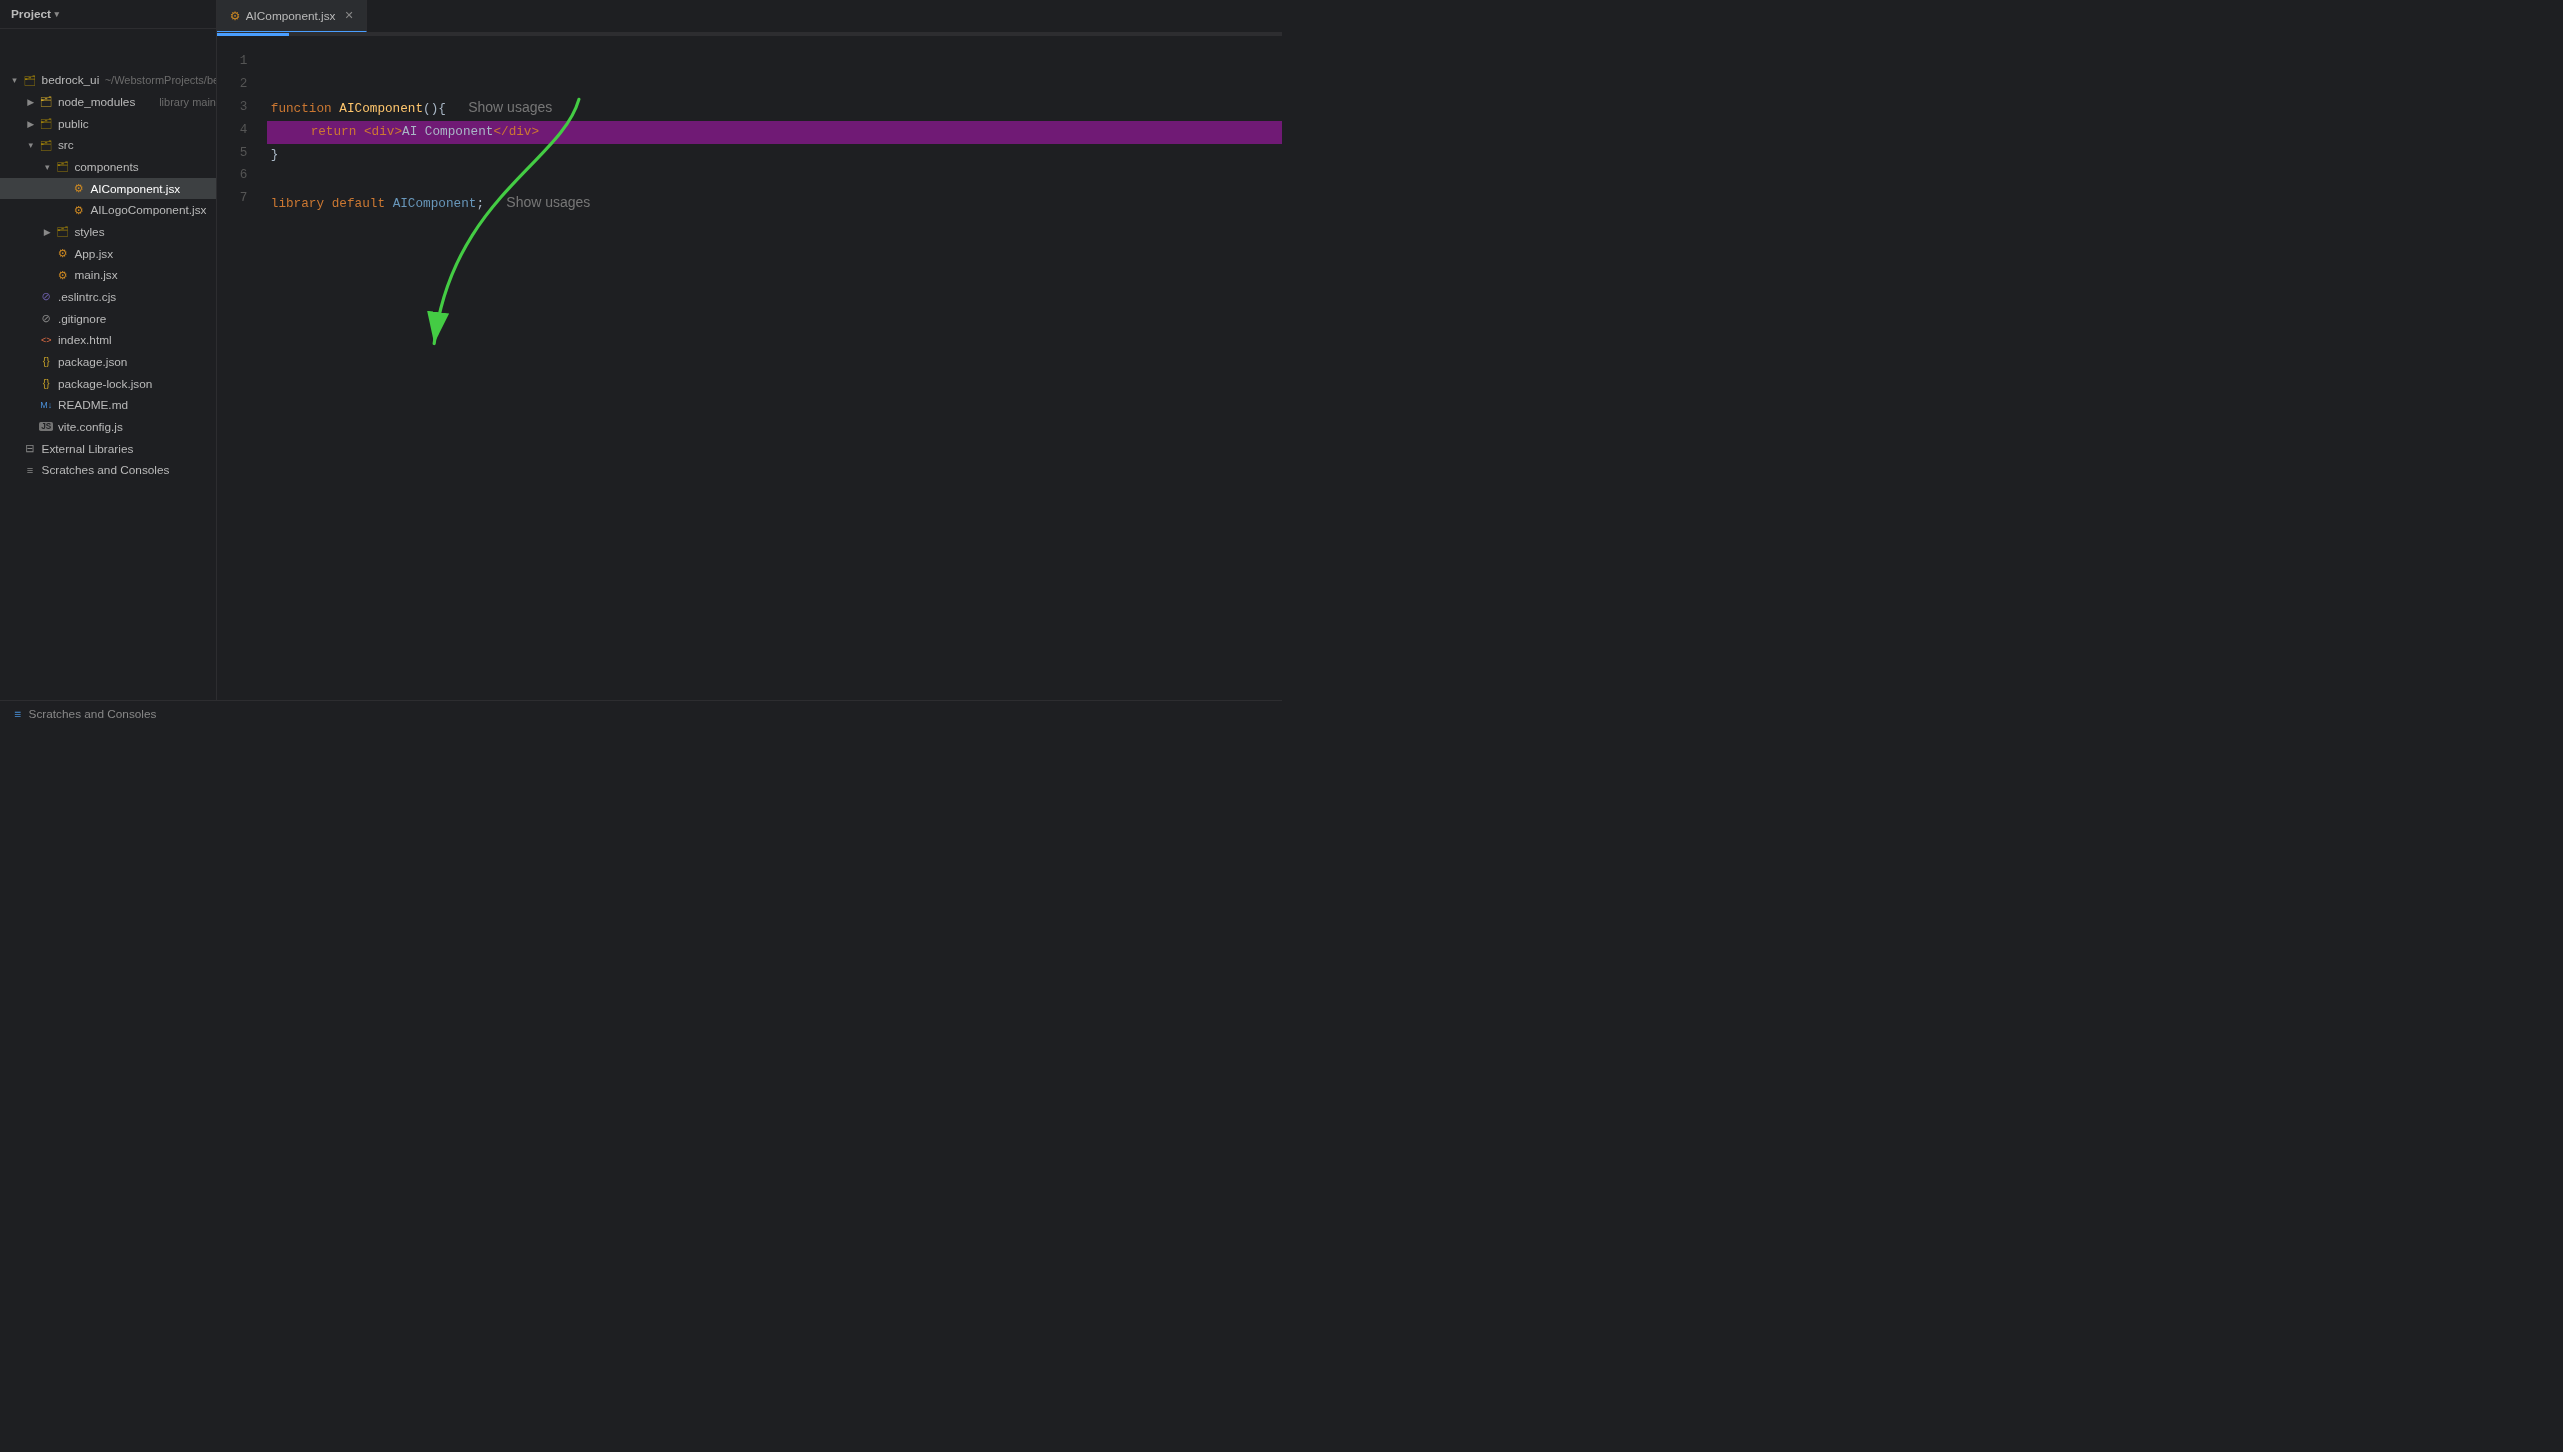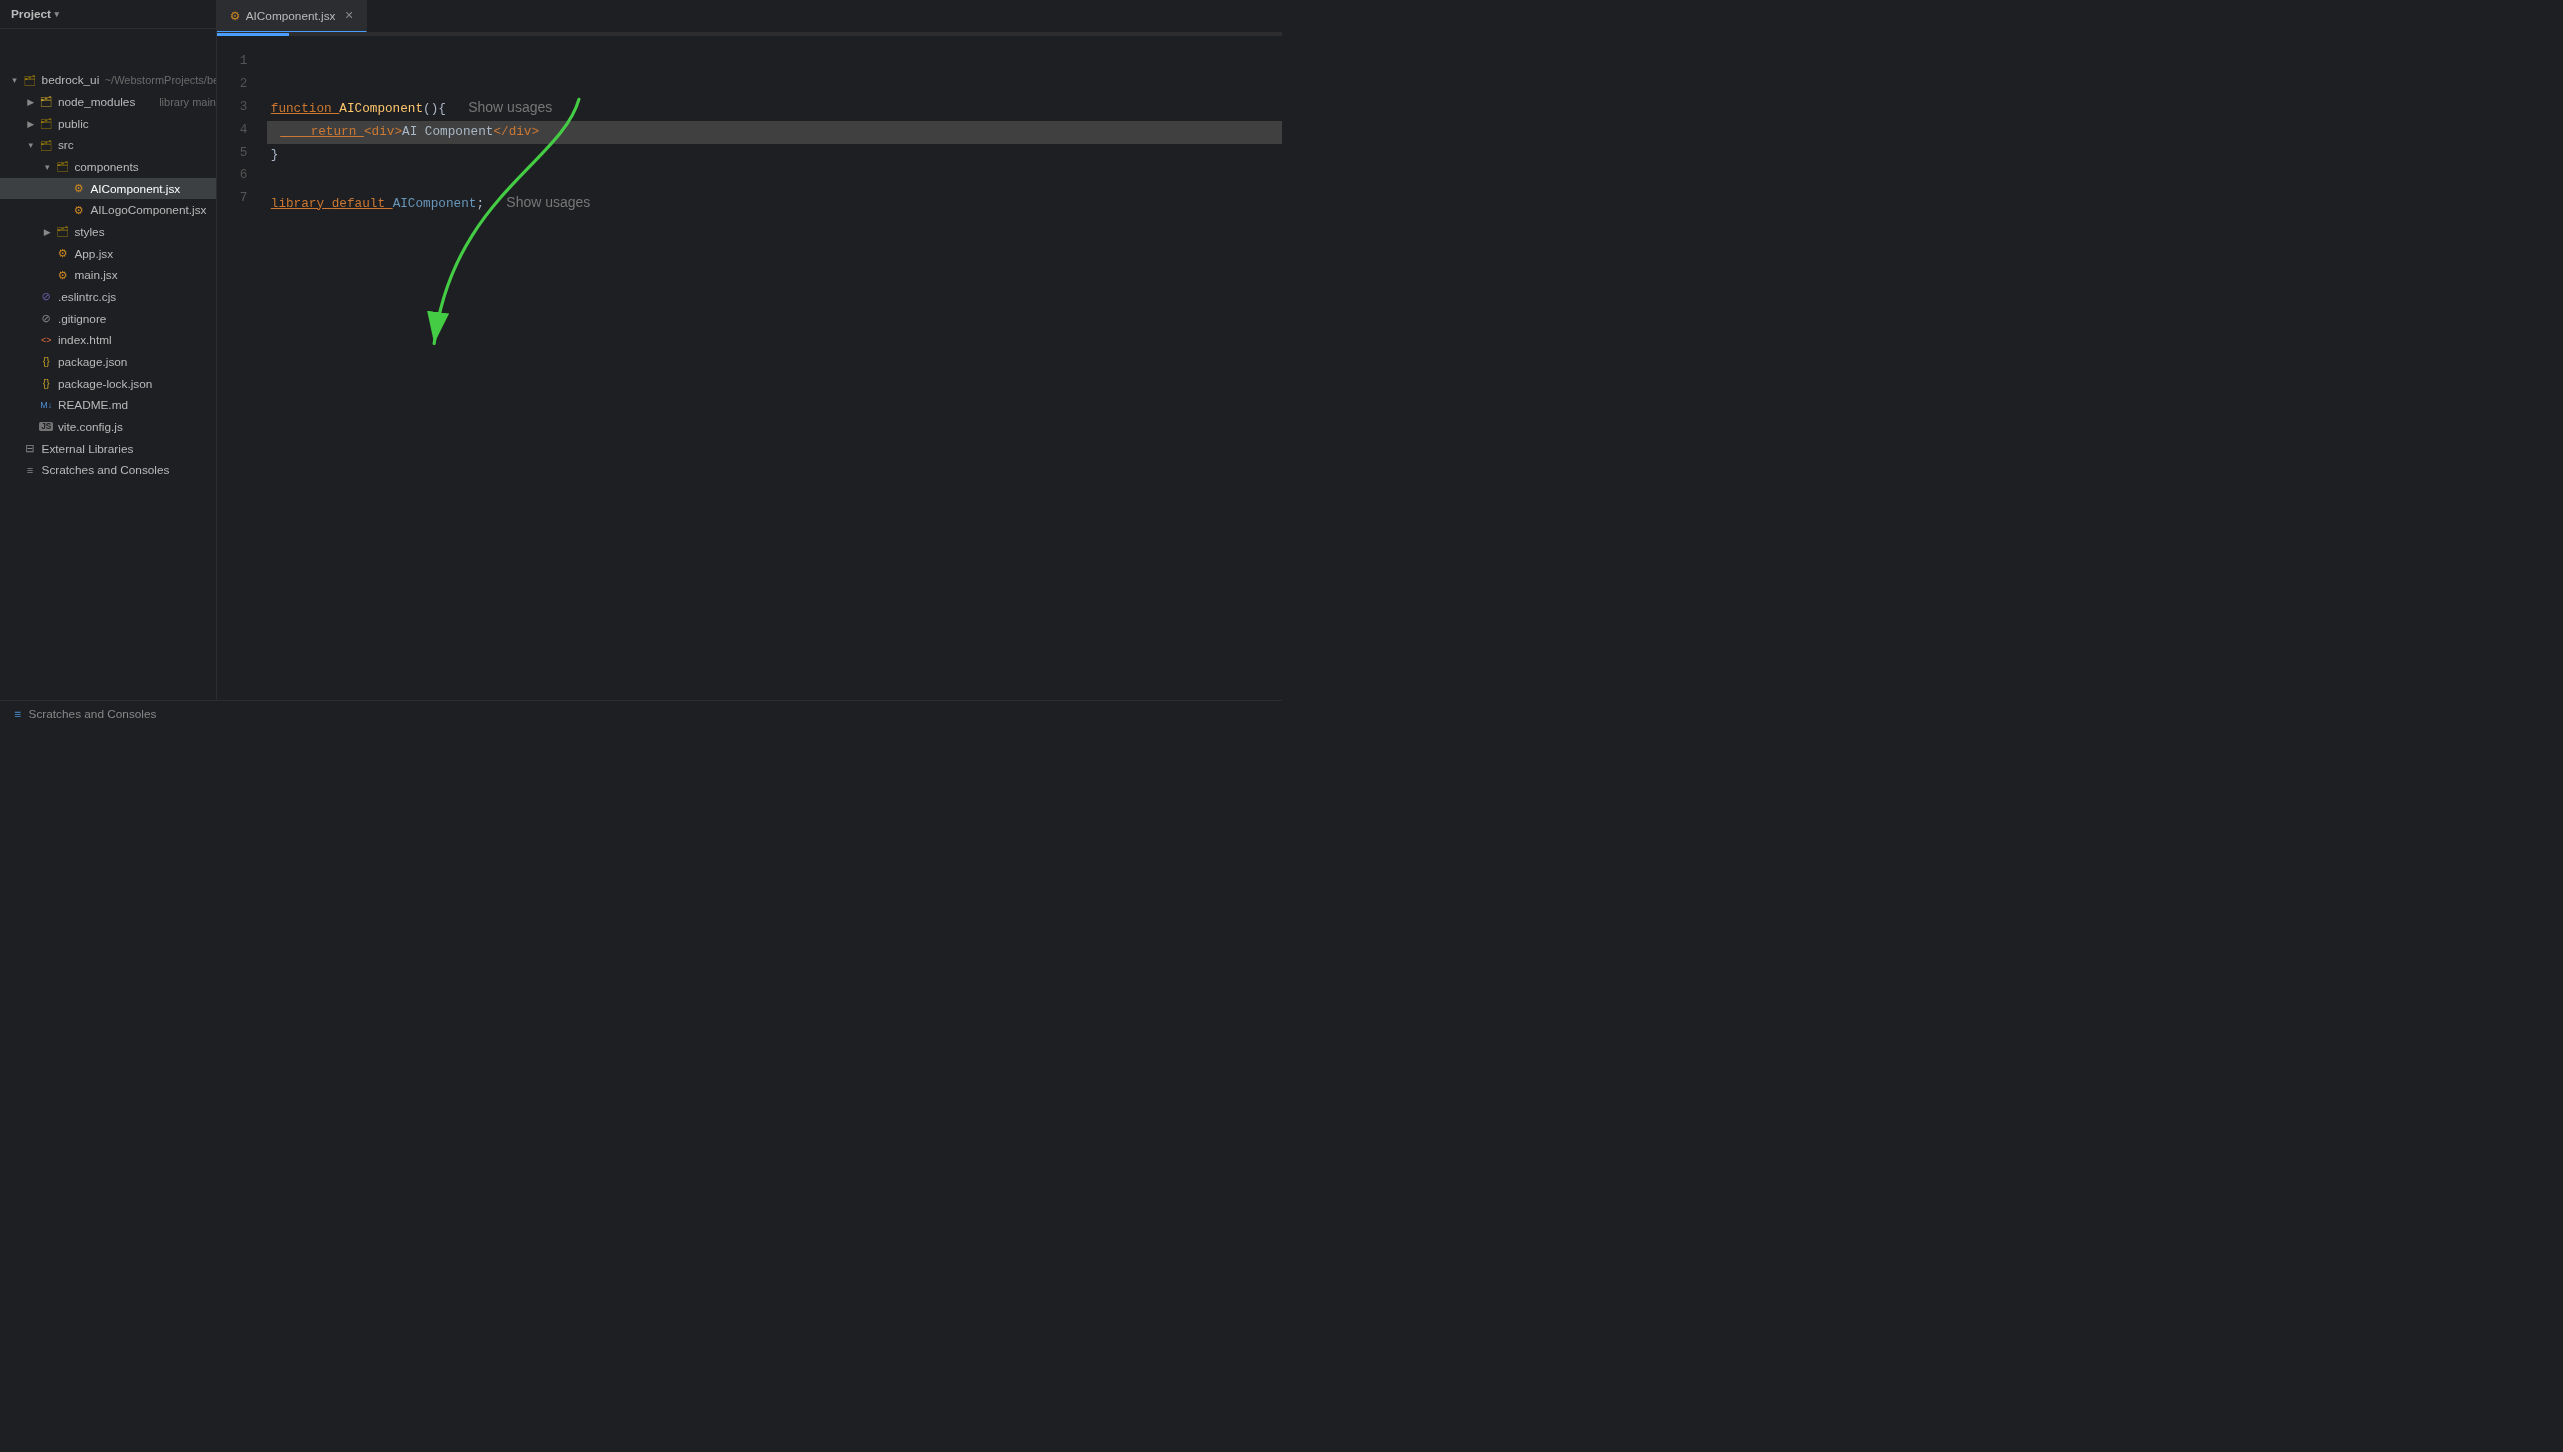--- a/index.html
+++ b/index.html
@@ -195,26 +195,26 @@
 
     .code-line {
       display: flex;
       align-items: baseline;
       min-height: 22.6px;
       padding-left: 3.6px;
       white-space: pre;
     }
 
     .code-line.highlighted-line {
-      background: #404040;
+      background: #701a75;
       padding-left: 13px;
     }
 
     
-    .kw-orange { color: #cc7832; text-decoration: underline; }
+    .kw-orange { color: #cc7832; }
     .kw-blue { color: #6897bb; }
     .kw-yellow { color: #ffc66d; }
     .kw-white { color: #a9b7c6; }
     .kw-tag { color: #cc7832; }
     .kw-text { color: #a9b7c6; }
 
     .show-usages {
       color: #777;
       font-family: -apple-system, BlinkMacSystemFont, sans-serif;
       font-size: 14px;

